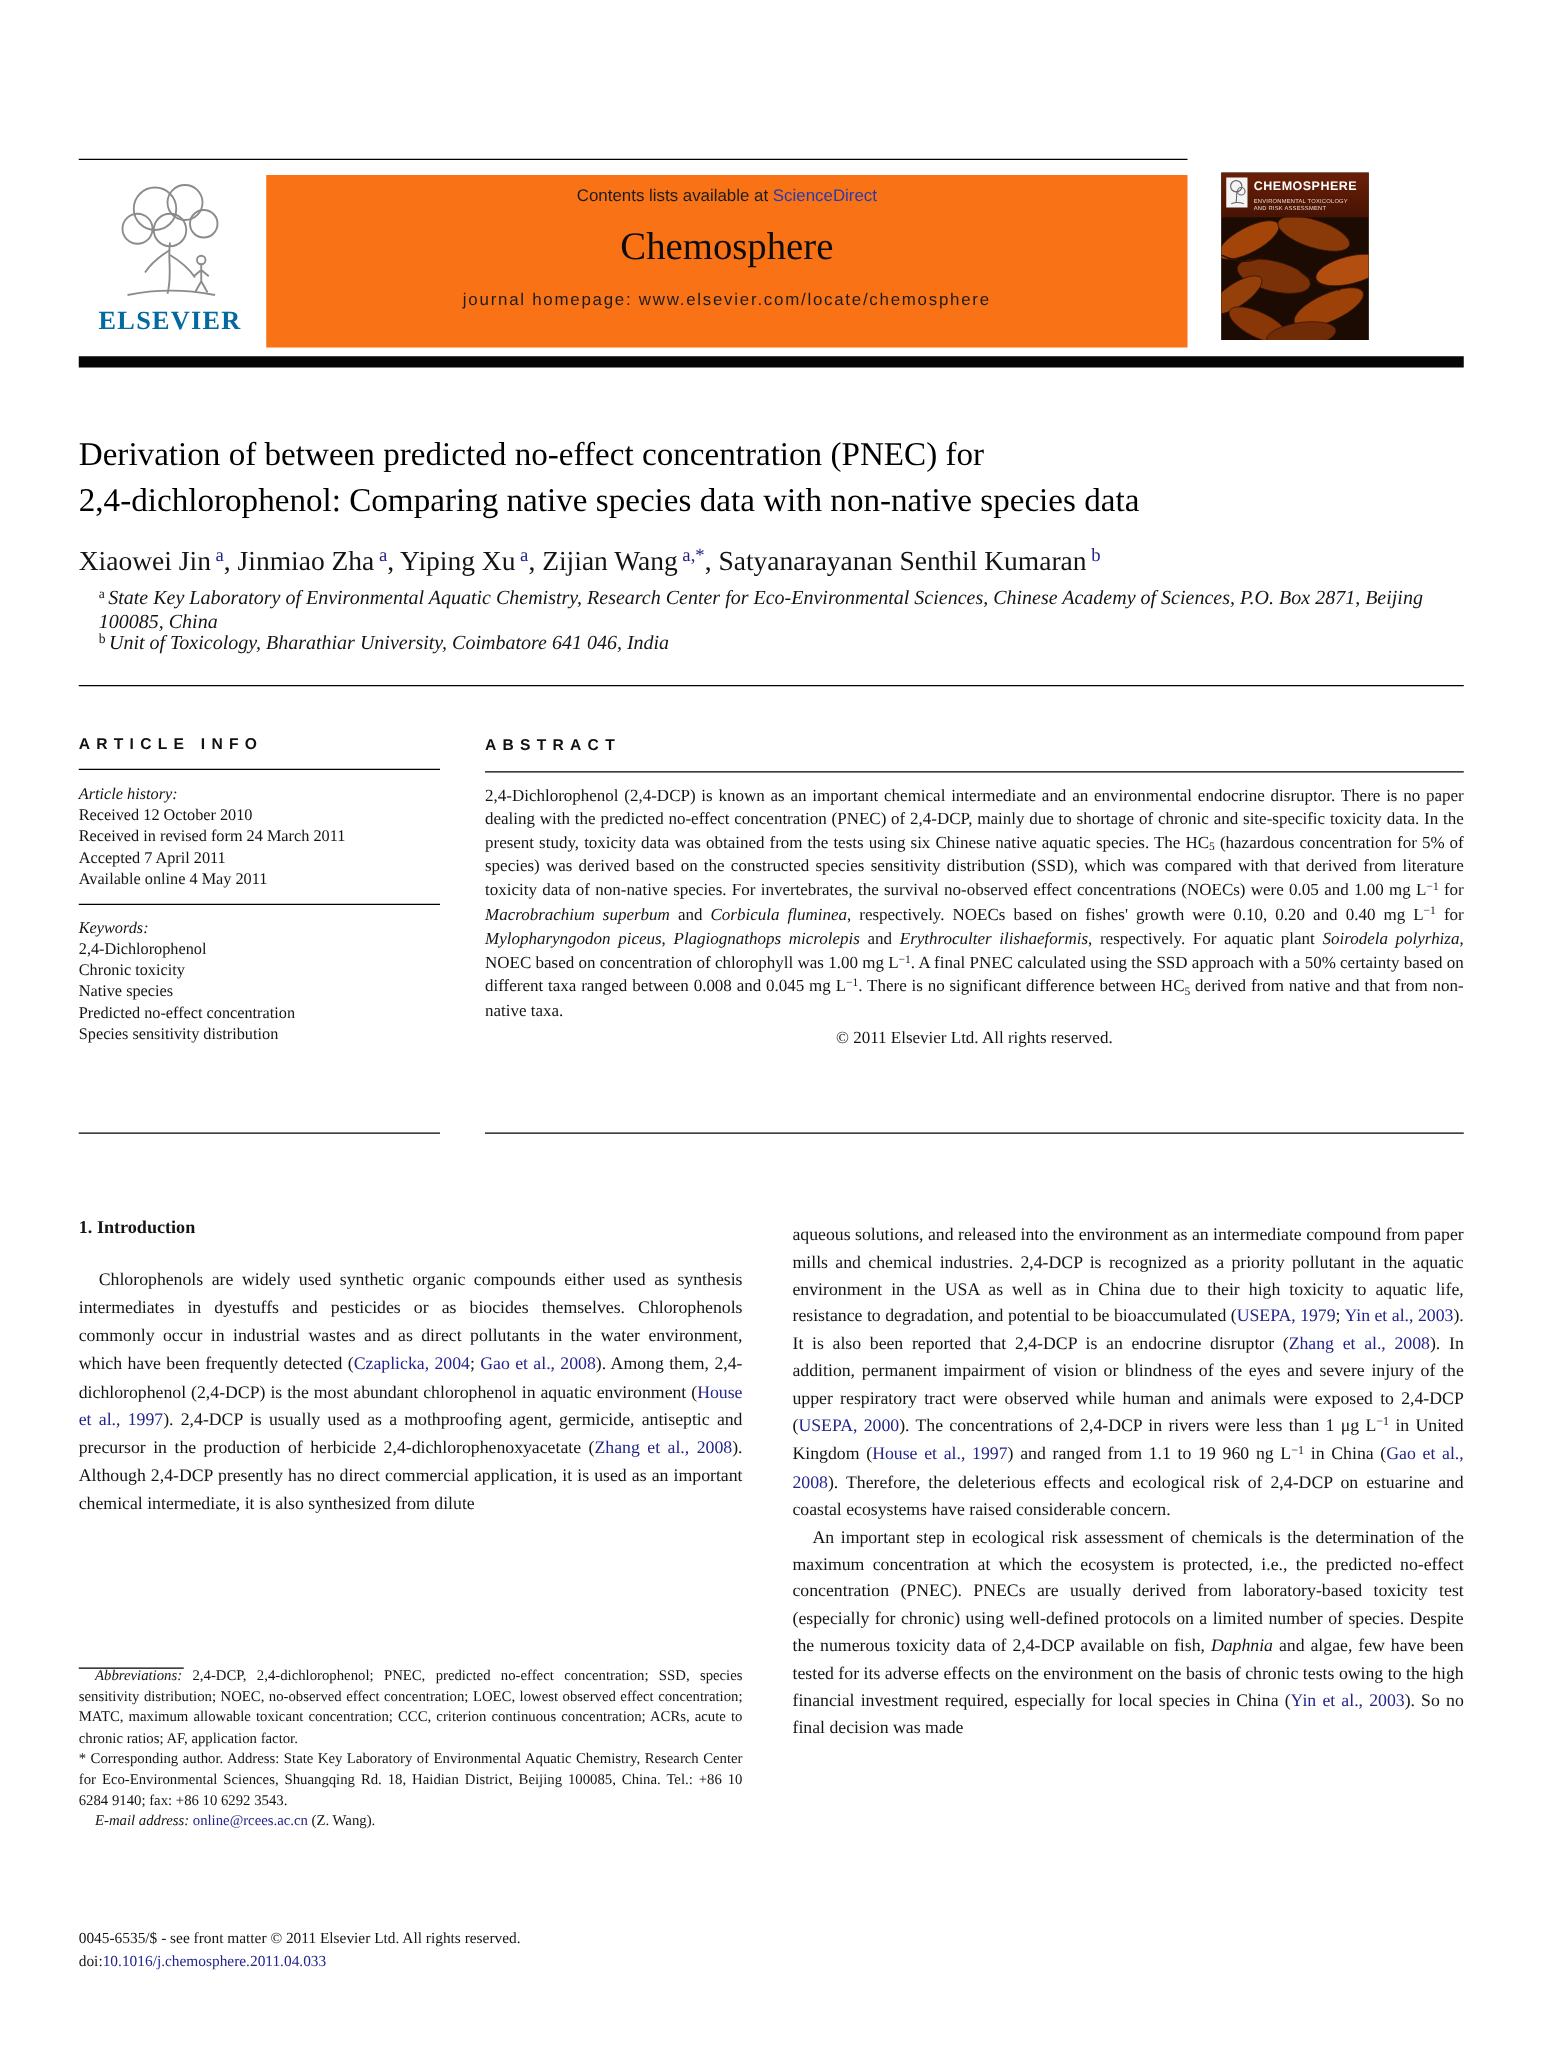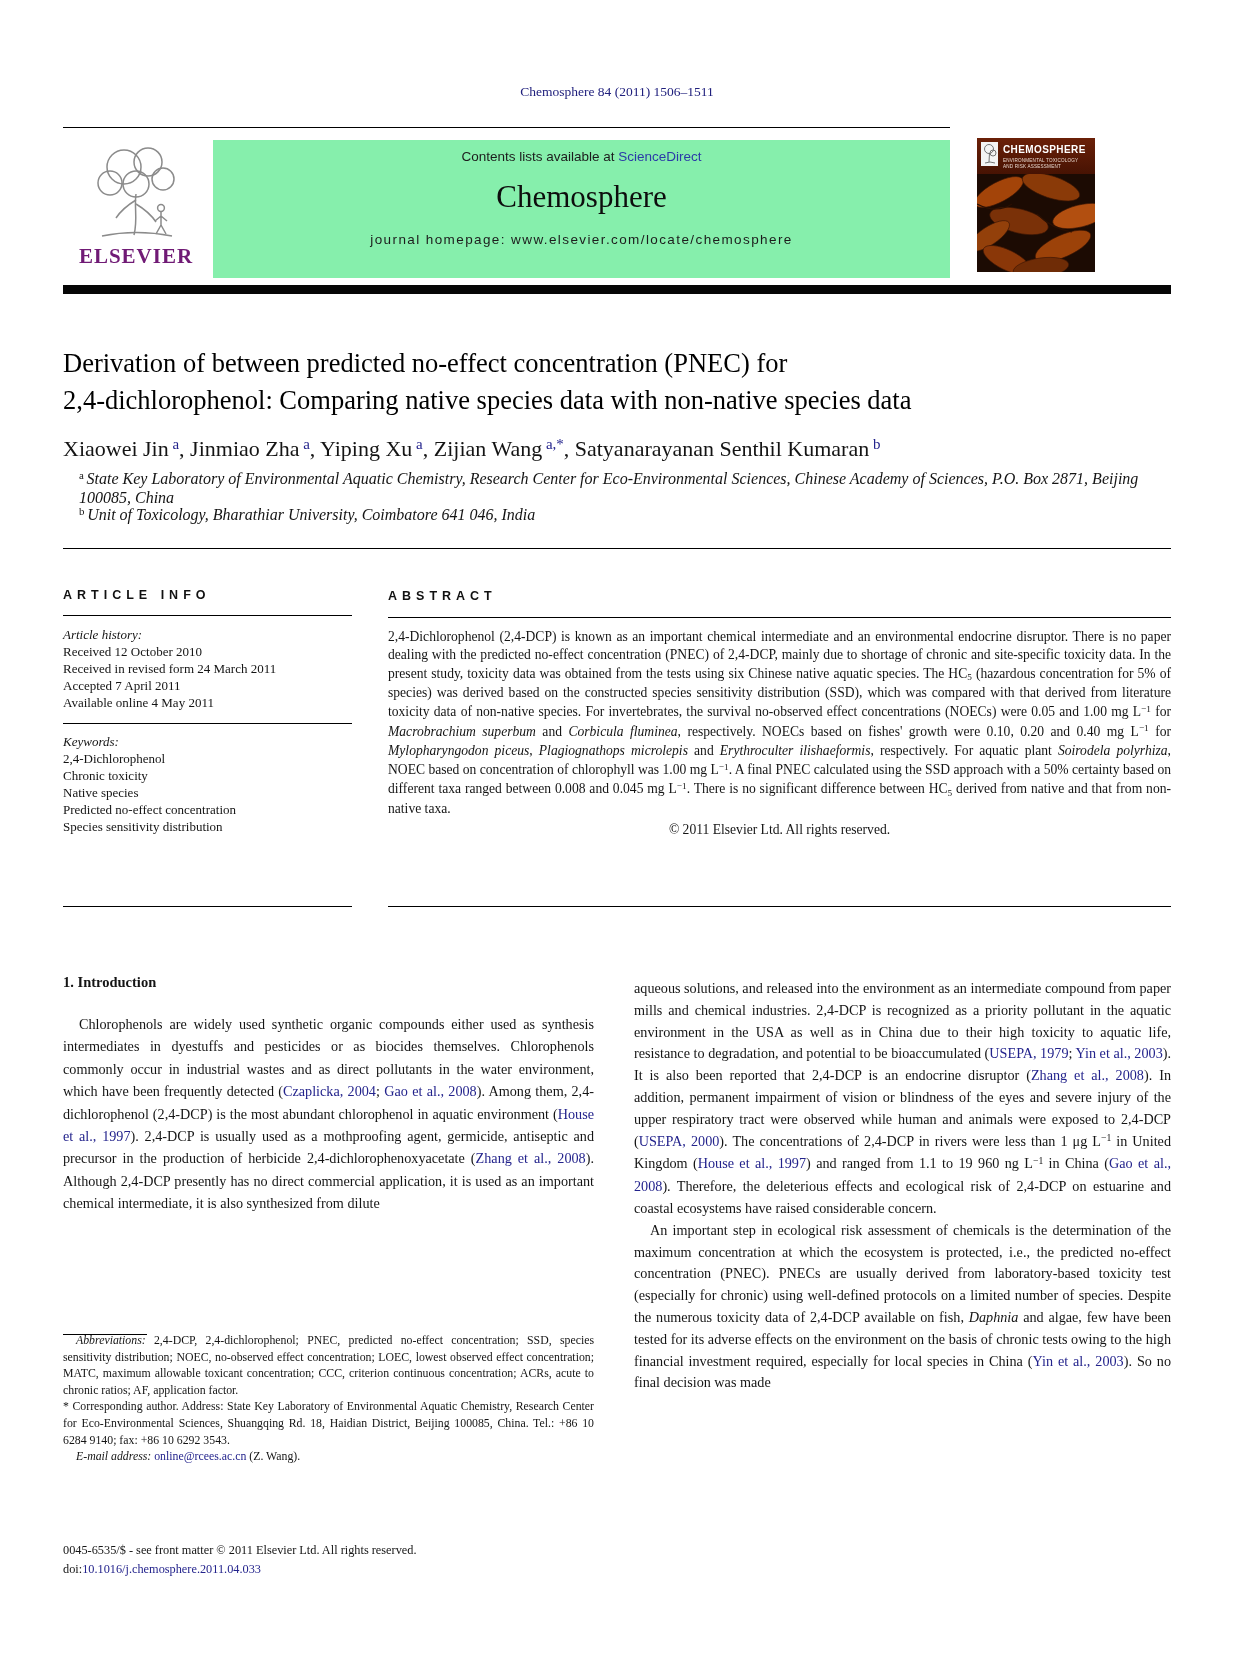--- a/index.html
+++ b/index.html
@@ -7,23 +7,23 @@
         font-family:"Liberation Serif",serif;color:#141414;}
 
   
   .citation{position:absolute;left:63px;top:84px;width:1108px;text-align:center;
             font-size:13.5px;color:#20207d;}
   .toprule{position:absolute;left:63px;top:127px;width:887px;border-top:1.5px solid #000;}
 
   .logo{position:absolute;left:63px;top:141px;width:146px;height:137px;text-align:center;}
   .logo .tree{display:block;margin:0 auto;}
   .wordmark{font-family:"Liberation Serif",serif;font-weight:bold;font-size:21px;
-            letter-spacing:1px;color:#701a75;line-height:22px;}
-
-  .banner{position:absolute;left:213px;top:140px;width:737px;height:138px;background:#86efac;
+            letter-spacing:1px;color:#0369a1;line-height:22px;}
+
+  .banner{position:absolute;left:213px;top:140px;width:737px;height:138px;background:#f97316;
           text-align:center;font-family:"Liberation Sans",sans-serif;}
   .banner .contents{padding-top:9px;font-size:13.5px;color:#1c1c1c;}
   .banner .sd-link{color:#2b3aa8;}
   .banner .jname{margin-top:15px;font-family:"Liberation Serif",serif;font-size:31px;color:#0d0d0d;}
   .banner .homepage{margin-top:17px;font-size:13.5px;letter-spacing:1.4px;color:#1c1c1c;}
 
   .cover{position:absolute;left:977px;top:138px;width:118px;height:134px;background:#1a0a02;overflow:hidden;}
   .cover .band{position:absolute;left:0;top:0;right:0;height:36px;
                background:linear-gradient(#6b2008,#471303);}
   .cover .chip{position:absolute;left:4px;top:4px;width:17px;height:24px;background:#f4f4f4;}
@@ -74,21 +74,20 @@
   .it{font-style:italic;}
   .lk{color:#23238c;}
   .su{font-size:68%;position:relative;top:-0.45em;}
   .sb{font-size:68%;position:relative;top:0.25em;}
 </style>
 </head>
 <body>
 
 <div class="page">
 
-  <div class="citation">Chemosphere 84 (2011) 1506–1511</div>
   <div class="toprule"></div>
 
   <div class="logo">
     <svg class="tree" width="128" height="104" viewBox="0 0 128 104">
       <g stroke="#8b8b8b" fill="none" stroke-width="1.5">
         <circle cx="52" cy="26" r="17"></circle>
         <circle cx="76" cy="21" r="14"></circle>
         <circle cx="91" cy="38" r="11"></circle>
         <circle cx="38" cy="42" r="12"></circle>
         <circle cx="64" cy="43" r="13"></circle>

